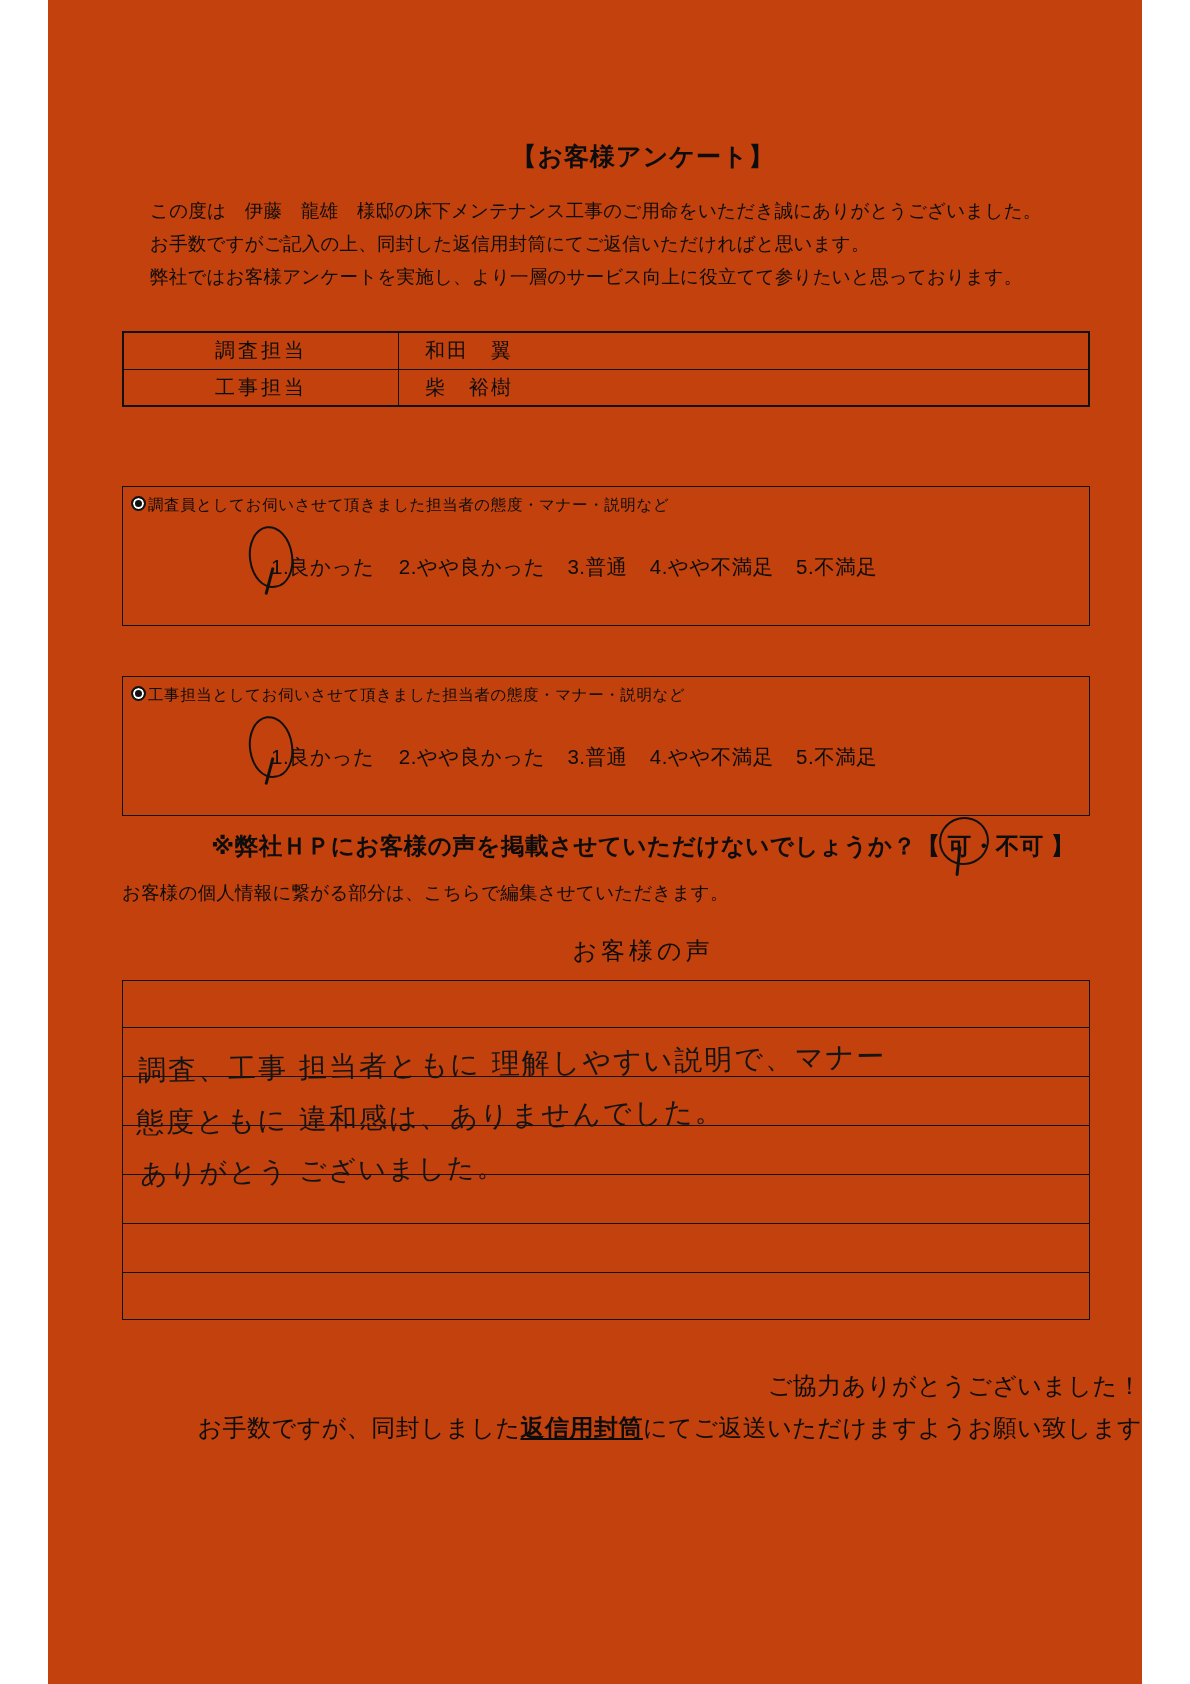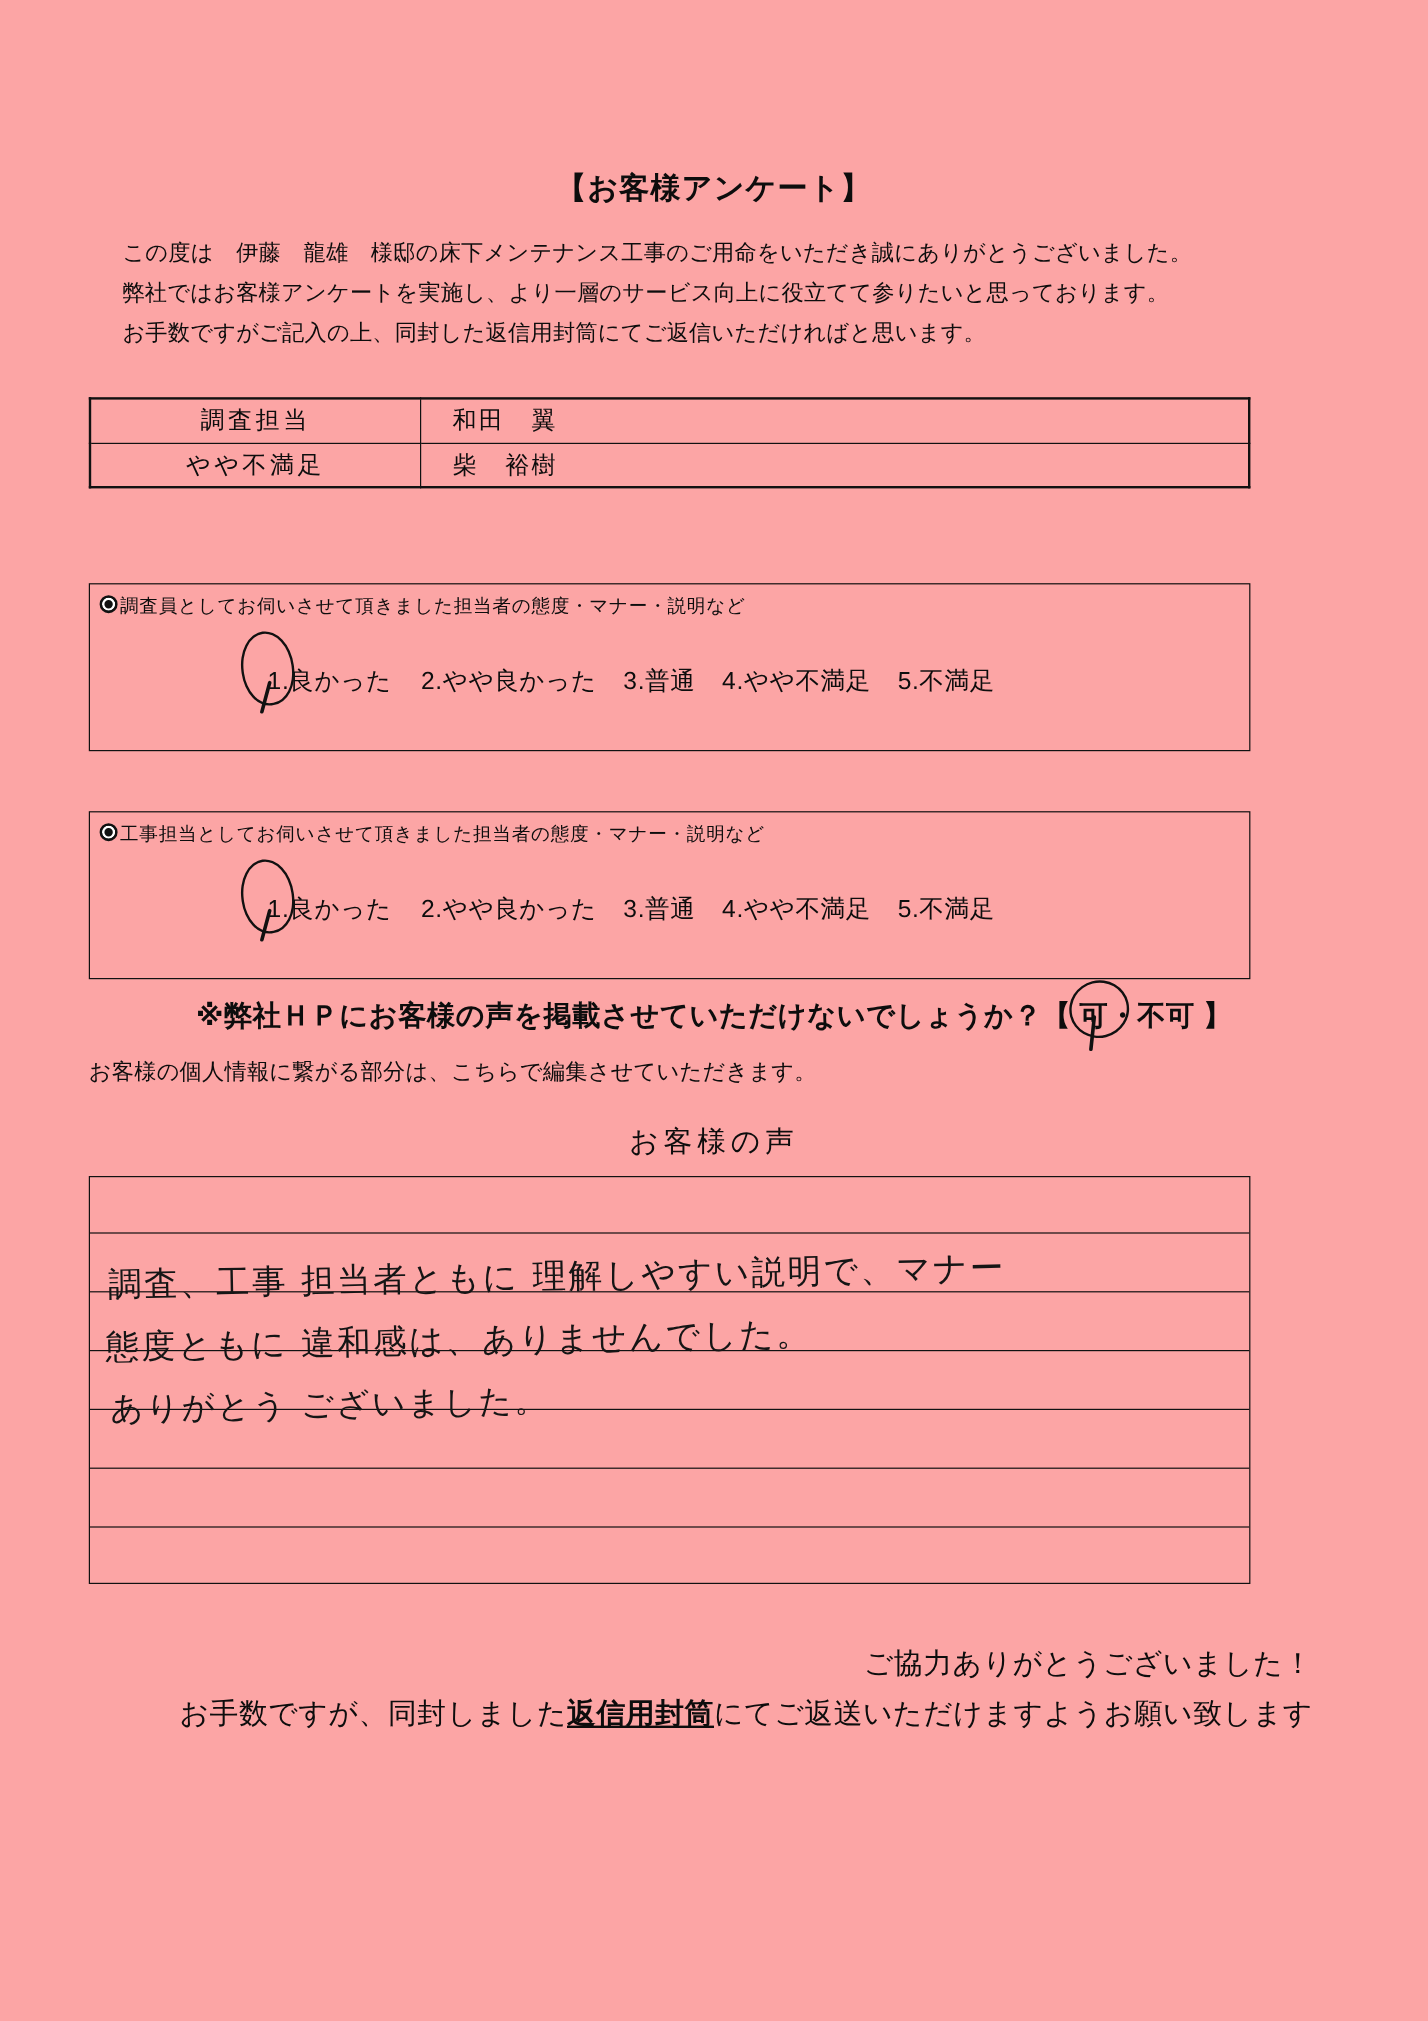--- a/index.html
+++ b/index.html
@@ -6,24 +6,24 @@
     margin: 0;
     padding: 0;
     background: #ffffff;
   }
   body {
     font-family: "Liberation Sans", "DejaVu Sans", sans-serif;
     color: #111111;
   }
   .page {
     position: relative;
-    width: 1190px;
+    width: 1094px;
     height: 1684px;
     margin: 0 auto;
-    background: #fca5a5;
+    background: #c2410c;
     overflow: hidden;
   }
 
   
   .doc-title {
     position: absolute;
     left: 0;
     top: 140px;
     width: 1190px;
     text-align: center;
@@ -262,32 +262,32 @@
 </style>
 </head>
 <body>
 
 <div class="page">
 
   <div class="doc-title">【お客様アンケート】</div>
 
   <div class="intro">
     <div class="intro-line">この度は　伊藤　龍雄　様邸の床下メンテナンス工事のご用命をいただき誠にありがとうございました。</div>
+    <div class="intro-line">お手数ですがご記入の上、同封した返信用封筒にてご返信いただければと思います。</div>
     <div class="intro-line">弊社ではお客様アンケートを実施し、より一層のサービス向上に役立てて参りたいと思っております。</div>
-    <div class="intro-line">お手数ですがご記入の上、同封した返信用封筒にてご返信いただければと思います。</div>
   </div>
 
   <table class="staff-table">
     <tbody>
         <tr>
       <td class="label">調査担当</td>
       <td class="value">和田　翼</td>
     </tr>
     <tr>
-      <td class="label">やや不満足</td>
+      <td class="label">工事担当</td>
       <td class="value">柴　裕樹</td>
     </tr>
   </tbody>
     </table>
 
   <div class="qbox" id="qbox-1">
     <div class="qbox-header">
       <span class="bullet-dot"></span><span>調査員としてお伺いさせて頂きました担当者の態度・マナー・説明など</span>
     </div>
     <div class="options-row">

